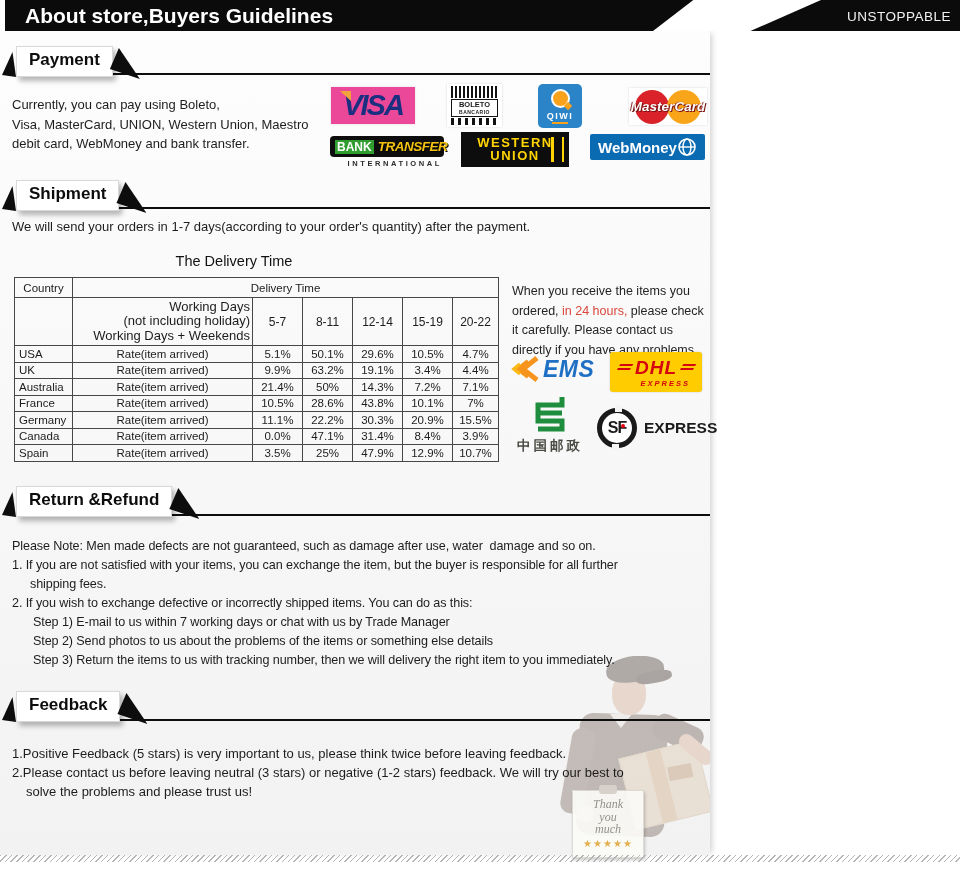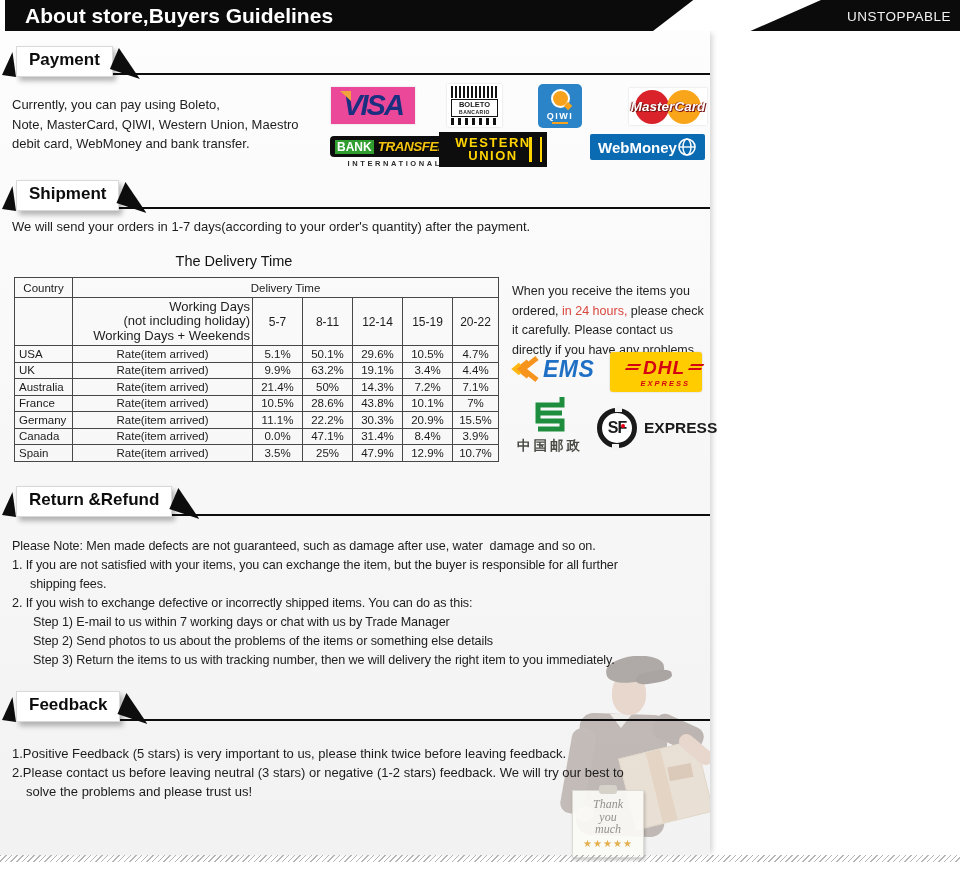--- a/index.html
+++ b/index.html
@@ -71,31 +71,31 @@
   .mastercard::before { content:""; position:absolute; left:6px; top:2px; width:34px; height:34px; border-radius:50%; background:#d9222a; }
   .mastercard::after { content:""; position:absolute; right:6px; top:2px; width:34px; height:34px; border-radius:50%; background:#f9a51a; }
   .mastercard span { position:relative; z-index:1; color:#fff; font-style:italic; font-weight:bold; font-size:13.5px; text-shadow:1px 1px 0 #7a1010, -1px 0 1px #7a1010; }
 
   .banktransfer { left:330px; top:136px; width:114px; }
   .bt-box { background:#0d0d0d; border-radius:4px; padding:3px 5px; display:flex; align-items:center; gap:4px; }
   .bt-bank { background:#2f9e2f; color:#fff; font-weight:bold; font-size:12px; padding:0 2px; }
   .bt-transfer { color:#f2c20f; font-style:italic; font-weight:bold; font-size:13.5px; letter-spacing:-0.5px; text-shadow:1px 1px 0 #000; }
   .bt-intl { font-size:7.5px; font-weight:bold; color:#2b2b2b; letter-spacing:2.6px; text-align:right; margin-top:2px; padding-right:2px; }
 
-  .western { left:439px; top:132px; width:108px; height:35px; background:#0d0d0d; display:flex; align-items:center; justify-content:center; }
+  .western { left:461px; top:132px; width:108px; height:35px; background:#0d0d0d; display:flex; align-items:center; justify-content:center; }
   .wu-text { color:#ffd400; font-weight:bold; font-size:13px; line-height:12.5px; text-align:center; letter-spacing:1.5px; }
   .western::after { content:""; position:absolute; right:5px; top:5px; bottom:5px; width:8px; border-left:3px solid #ffd400; border-right:2px solid #ffd400; }
 
   .webmoney { left:590px; top:134px; width:115px; height:26px; background:#0a6ab2; display:flex; align-items:center; justify-content:center; border-radius:2px; }
   .wm-text { color:#fff; font-size:15px; font-weight:600; }
 
   
   .ems { left:511px; top:355px; display:flex; align-items:center; gap:2px; }
   .ems-text { color:#1f6fc4; font-size:23px; font-weight:900; font-style:italic; letter-spacing:0.5px; }
-  .dhl { left:610px; top:352px; width:92px; height:40px; background:#ffcc00; border-radius:3px; display:flex; flex-direction:column; align-items:flex-end; justify-content:center; box-shadow:0 0 2px rgba(0,0,0,.2); }
+  .dhl { left:610px; top:352px; width:92px; height:40px; background:#ffcc00; border-radius:3px; display:flex; flex-direction:column; align-items:center; justify-content:center; box-shadow:0 0 2px rgba(0,0,0,.2); }
   .dhl-main { display:flex; align-items:center; gap:4px; }
   .dhl-main::before,.dhl-main::after { content:""; width:13px; height:8px; background:repeating-linear-gradient(#d40511 0 2px,transparent 2px 4px); transform:skewX(-30deg); }
   .dhl-text { color:#d40511; font-weight:900; font-style:italic; font-size:19px; letter-spacing:1px; }
   .dhl-sub { color:#d40511; font-size:7.5px; font-style:italic; font-weight:bold; letter-spacing:2px; align-self:flex-end; margin-right:12px; }
   .chinapost { left:512px; top:394px; width:76px; display:flex; flex-direction:column; align-items:center; }
   .cp-text { font-size:13.5px; color:#4a4a44; font-weight:bold; letter-spacing:3px; margin-top:3px; white-space:nowrap; }
   .sf { left:597px; top:408px; display:flex; align-items:center; gap:7px; }
   .sf-ring { width:40px; height:40px; border:5.5px solid #1a1a1a; border-radius:50%; background:#fff; display:flex; align-items:center; justify-content:center; position:relative; }
   .sf-ring::before { content:""; position:absolute; top:-7px; left:13px; width:7px; height:6px; background:#f4f4f5; }
   .sf-ring::after { content:""; position:absolute; bottom:-7px; right:13px; width:7px; height:6px; background:#f4f4f5; }
@@ -141,21 +141,21 @@
 
   <div class="flag" style="top:44px">
     <span class="tri tri-left"></span>
     <span class="flag-label">Payment</span>
     <span class="tri tri-right"></span>
   </div>
   <div class="rule" style="left:98px;top:73px;width:612px"></div>
 
   <div class="txt payment-text">
     <div>Currently, you can pay using Boleto,</div>
-    <div>Note, MasterCard, QIWI, Western Union, Maestro</div>
+    <div>Visa, MasterCard, UNION, Western Union, Maestro</div>
     <div>debit card, WebMoney and bank transfer.</div>
   </div>
 
   <div class="logo visa">
       <span>VISA</span>
     </div>
 
   <div class="logo boleto">
     <div class="bars"></div>
     <div class="blabel">

